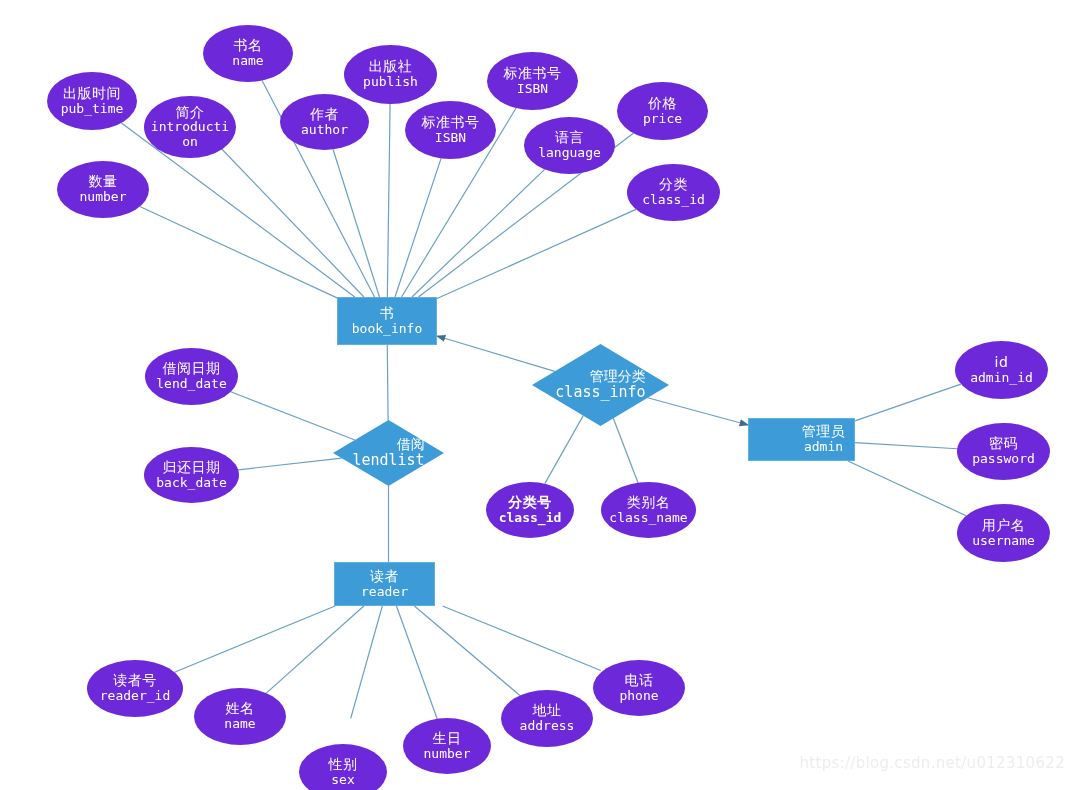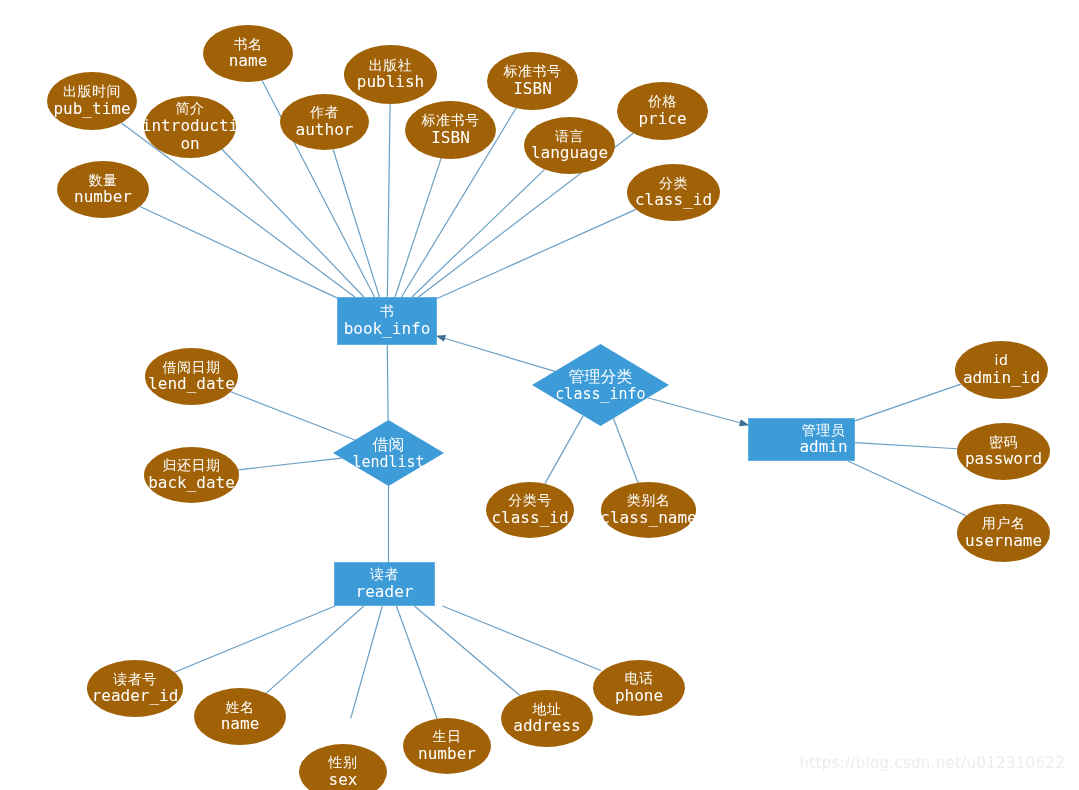--- a/index.html
+++ b/index.html
@@ -39,26 +39,26 @@
     z-index: 5;
   }
   .node .cn {
     font-family: "DejaVu Sans", "Liberation Sans", sans-serif;
     font-size: 14px;
     letter-spacing: 0.5px;
     white-space: nowrap;
   }
   .node .en {
     font-family: "DejaVu Sans Mono", "Liberation Mono", monospace;
-    font-size: 16px;
+    font-size: 13px;
     letter-spacing: 0px;
     white-space: pre-line;
   }
   .ellipse {
-    background: #a16207;
+    background: #6d28d9;
     border-radius: 50%;
   }
   .entity {
     background: #3D9BD8;
     border: 1px solid #5FAFE0;
   }
   .diamond-wrap {
     position: absolute;
     z-index: 5;
   }
@@ -74,22 +74,23 @@
     display: flex;
     flex-direction: column;
     align-items: center;
     justify-content: center;
     color: #ffffff;
     text-align: center;
     line-height: 1.12;
   }
   .diamond-label .cn {
     font-family: "DejaVu Sans", "Liberation Sans", sans-serif;
-    font-size: 16px;
+    font-size: 14px;
     white-space: nowrap;
+    text-align: right;
   }
   .diamond-label .en {
     font-family: "DejaVu Sans Mono", "Liberation Mono", monospace;
     font-size: 15px;
     white-space: nowrap;
   }
   #watermark {
     position: absolute;
     right: 14px;
     bottom: 18px;
@@ -213,21 +214,21 @@
           <div class="cn">借阅日期</div>
           <div class="en">lend_date</div>
         </div>
       </div>
       <div class="node ellipse" style="left: 144px; top: 447px; width: 95px; height: 56px; justify-content: center;">
         <div>
           <div class="cn">归还日期</div>
           <div class="en">back_date</div>
         </div>
       </div>
-      <div class="node ellipse" style="left: 486px; top: 482px; width: 88px; height: 56px;">
+      <div class="node ellipse" style="left: 486px; top: 482px; width: 88px; height: 56px; font-weight: bold;">
         <div>
           <div class="cn">分类号</div>
           <div class="en">class_id</div>
         </div>
       </div>
       <div class="node ellipse" style="left: 601px; top: 482px; width: 95px; height: 56px;">
         <div>
           <div class="cn">类别名</div>
           <div class="en">class_name</div>
         </div>

